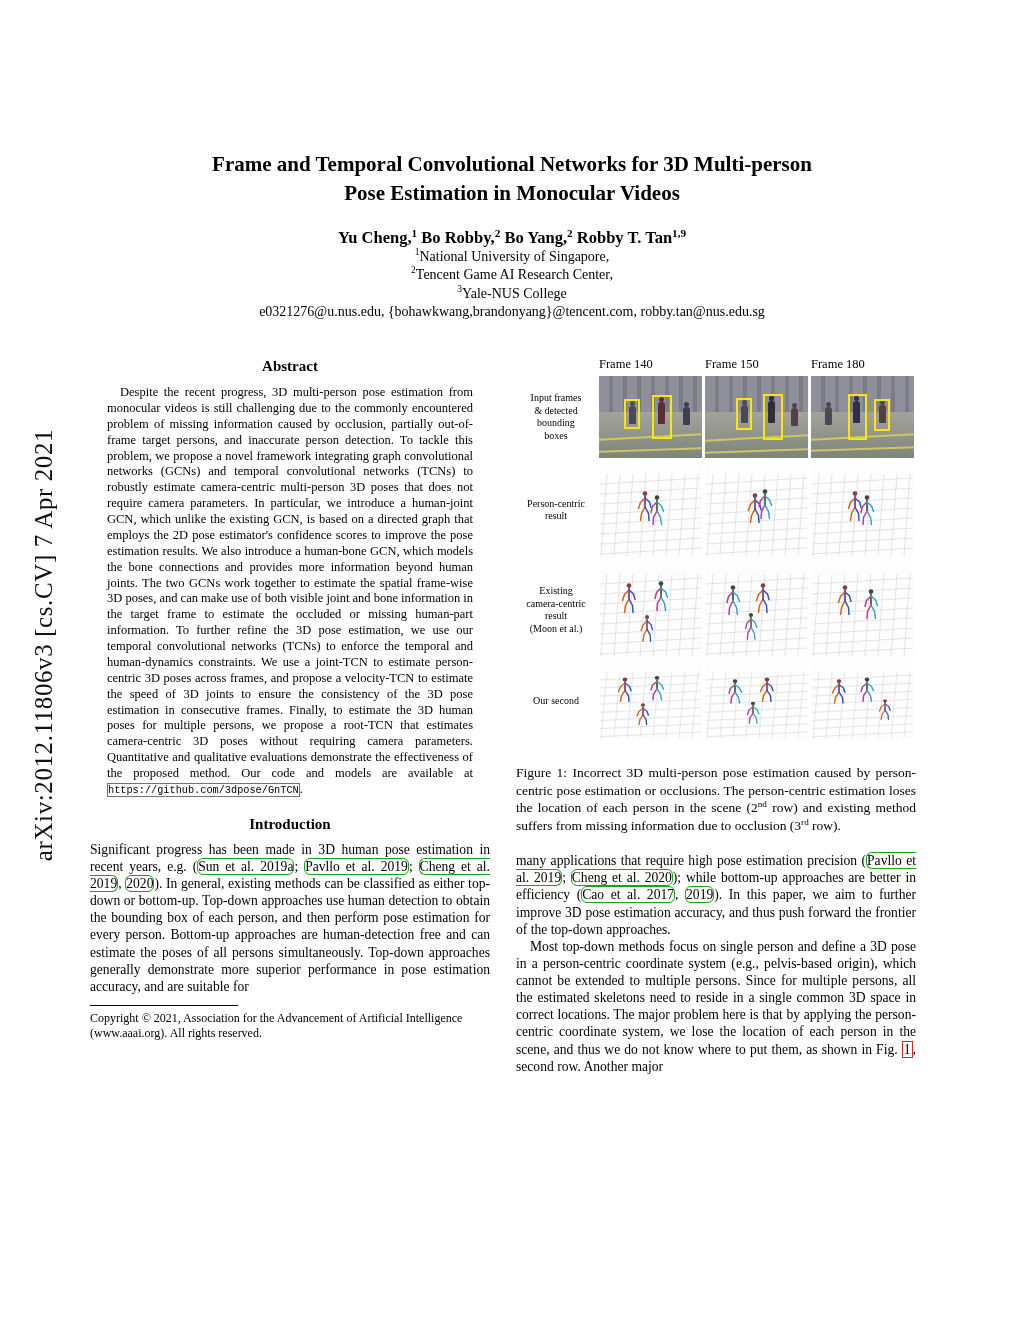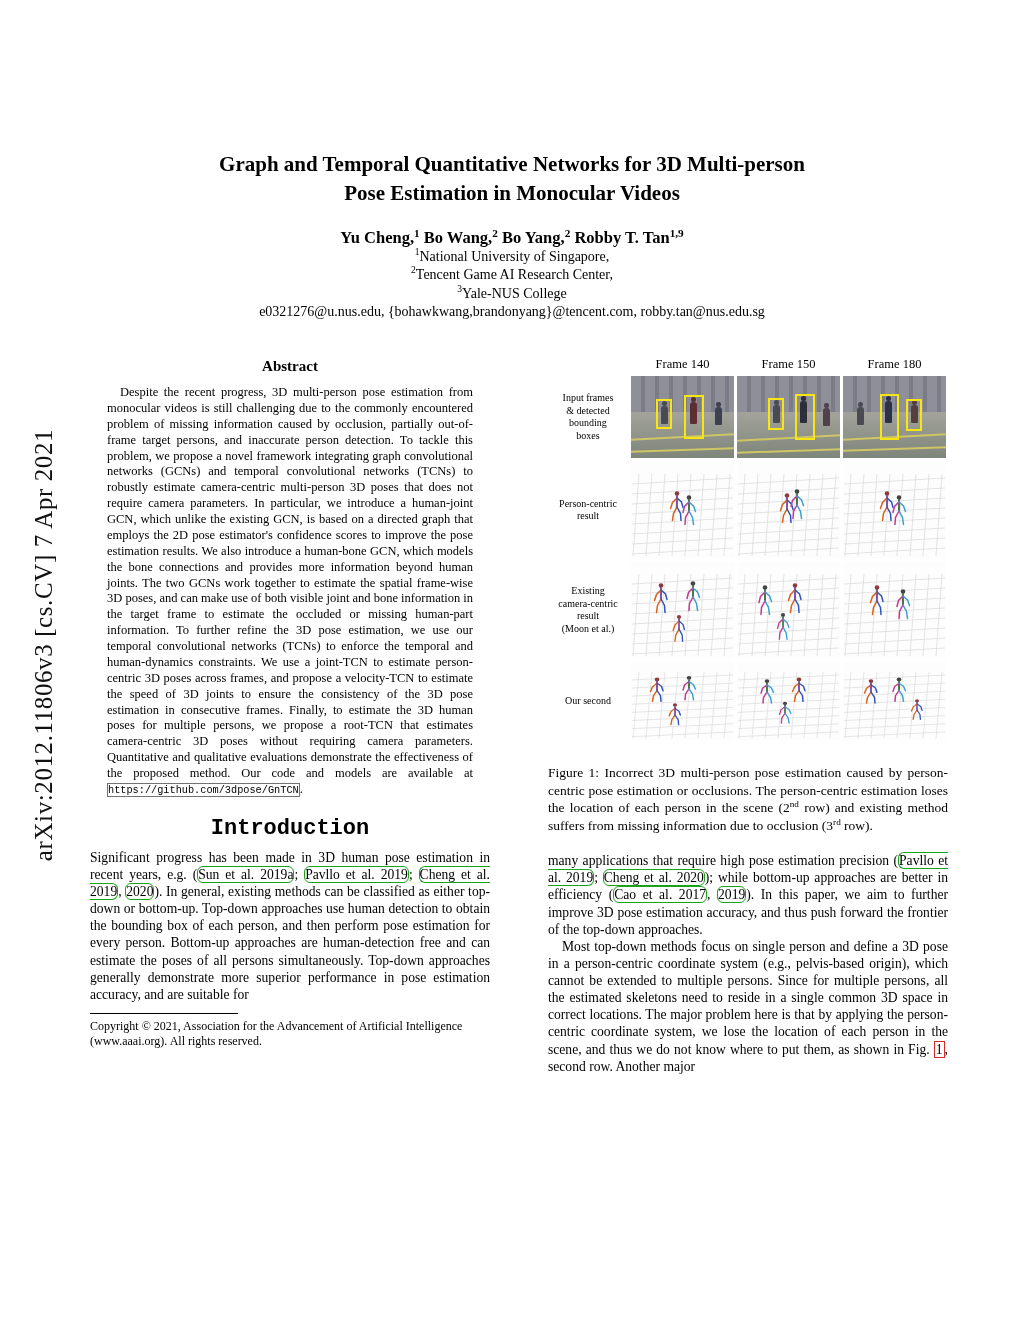--- a/index.html
+++ b/index.html
@@ -16,44 +16,44 @@
     white-space: nowrap; font-size: 25px; letter-spacing: 0.6px; color: #111;
   }
   
   .header { position: absolute; top: 150px; left: 0; width: 100%; text-align: center; }
   .title { font-size: 21px; font-weight: bold; line-height: 1.38; margin: 0; }
   .authors { margin-top: 20px; font-size: 16.5px; font-weight: bold; }
   .affil-line { font-size: 14px; line-height: 1.32; }
   .emails { font-size: 14px; margin-top: 1px; }
   .seg-sup, .sup { vertical-align: super; font-size: 0.68em; line-height: 0; }
   
-  .cols { position: absolute; top: 356px; left: 90px; display: flex; gap: 58px; }
+  .cols { position: absolute; top: 356px; left: 90px; display: flex; gap: 26px; }
   .col { width: 400px; }
   .abstract-head { text-align: center; font-weight: bold; font-size: 15px; margin: 2px 0 10px; }
   .abstract-text { margin: 0 17px; font-size: 12.5px; line-height: 1.27; text-align: justify; text-indent: 13px; }
-  .section-head { text-align: center; font-weight: bold; font-size: 22px; margin: 18px 0 8px; font-family: Liberation Mono, monospace; }
+  .section-head { text-align: center; font-weight: bold; font-size: 15px; margin: 18px 0 8px; }
   .body-par { font-size: 13.6px; line-height: 1.26; text-align: justify; margin: 0; }
   .indented { text-indent: 14px; }
   
   .footnote { margin-top: 10px; }
   .footnote-rule { width: 148px; border-top: 1px solid #000; margin-bottom: 5px; }
   .footnote-text { font-size: 12px; line-height: 1.28; margin: 0; }
   
   .seg-cite { border: 1px solid #19a319; border-radius: 6px; }
   .seg-ref  { border: 1px solid #d42a2a; padding: 0 1px; }
   .seg-link { border: 1px solid #737373; font-family: "Liberation Mono", monospace; font-size: 0.82em; }
   .seg-text { }
   
   .fig-grid {
     display: grid;
     grid-template-columns: 80px 103px 103px 103px;
     grid-template-rows: 16px 82px 96px 96px 78px;
     gap: 4px 3px;
   }
-  .fig-colhead { font-size: 12.5px; text-align: center; align-self: end; }
+  .fig-colhead { font-size: 12.5px; align-self: end; }
   .fig-corner { }
   .fig-rowlabel {
     font-size: 10px; line-height: 1.25; white-space: pre-line;
     display: flex; align-items: center; justify-content: center; text-align: center;
   }
   .photo-cell { position: relative; overflow: hidden; background: #9a9a94; }
   .ph-building { position: absolute; top: 0; left: 0; right: 0; height: 36px;
     background: repeating-linear-gradient(90deg, #8f8f99 0 10px, #7c7c86 10px 14px); }
   .ph-ground { position: absolute; top: 36px; left: 0; right: 0; bottom: 0;
     background: linear-gradient(#a3a39b, #7e857b); }
@@ -108,24 +108,24 @@
     </g>
   </defs>
 </svg>
 
 <div class="page">
 
   <div class="arxiv-side">arXiv:2012.11806v3 [cs.CV] 7 Apr 2021</div>
 
   <div class="header">
     <h1 class="title">
-      <span>Graph and Temporal Quantitative Networks for 3D Multi-person</span><br>
+      <span>Frame and Temporal Convolutional Networks for 3D Multi-person</span><br>
       <span>Pose Estimation in Monocular Videos</span>
     </h1>
-    <div class="authors"><span class="seg-text">Yu Cheng,</span><span class="seg-sup">1</span><span class="seg-text"> Bo Wang,</span><span class="seg-sup">2</span><span class="seg-text"> Bo Yang,</span><span class="seg-sup">2</span><span class="seg-text"> Robby T. Tan</span><span class="seg-sup">1,9</span></div>
+    <div class="authors"><span class="seg-text">Yu Cheng,</span><span class="seg-sup">1</span><span class="seg-text"> Bo Robby,</span><span class="seg-sup">2</span><span class="seg-text"> Bo Yang,</span><span class="seg-sup">2</span><span class="seg-text"> Robby T. Tan</span><span class="seg-sup">1,9</span></div>
     <div class="affil-line"><span class="seg-sup">1</span><span class="seg-text">National University of Singapore,</span></div>
     <div class="affil-line"><span class="seg-sup">2</span><span class="seg-text">Tencent Game AI Research Center,</span></div>
     <div class="affil-line"><span class="seg-sup">3</span><span class="seg-text">Yale-NUS College</span></div>
     <div class="emails">e0321276@u.nus.edu, {bohawkwang,brandonyang}@tencent.com, robby.tan@nus.edu.sg</div>
   </div>
 
   <div class="cols">
 
     <div class="col">
       <div class="abstract-head">Abstract</div>

